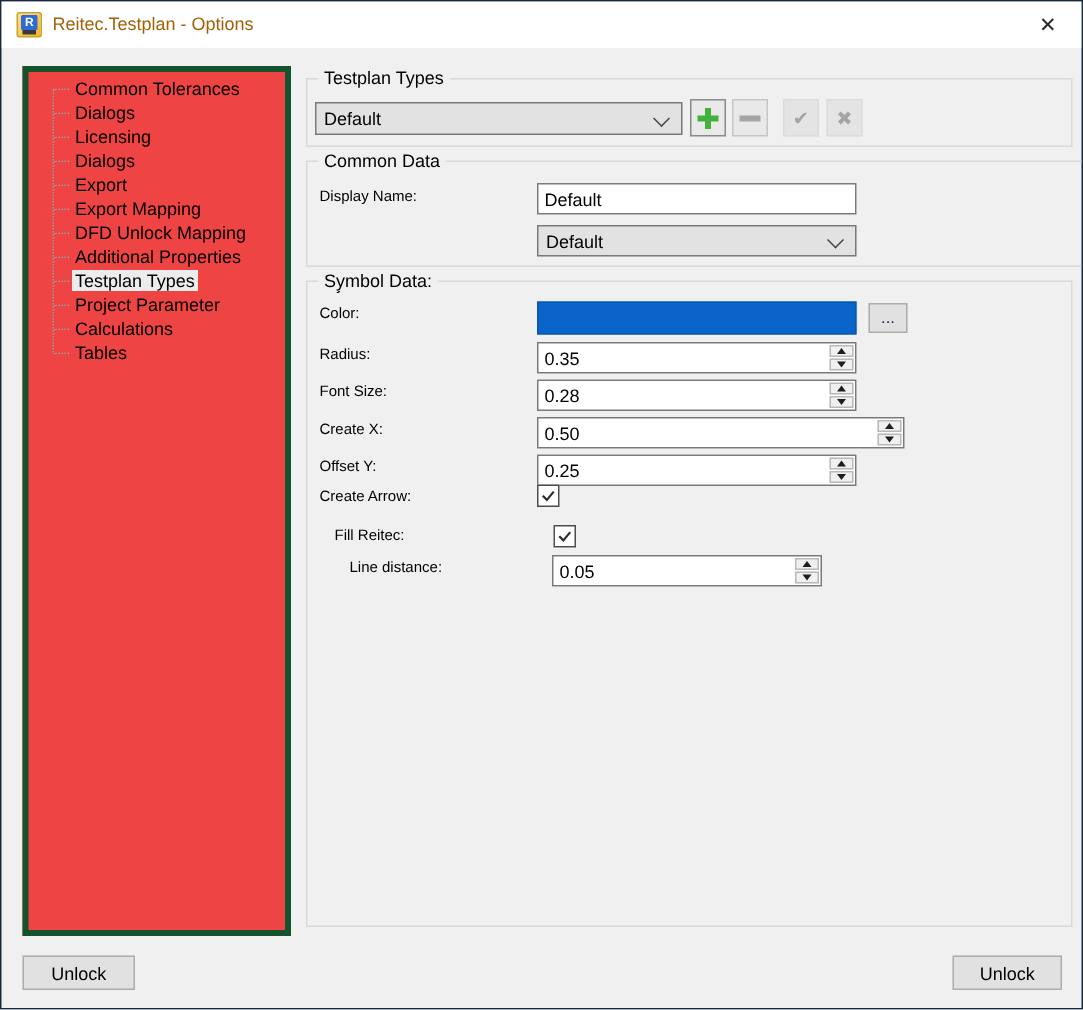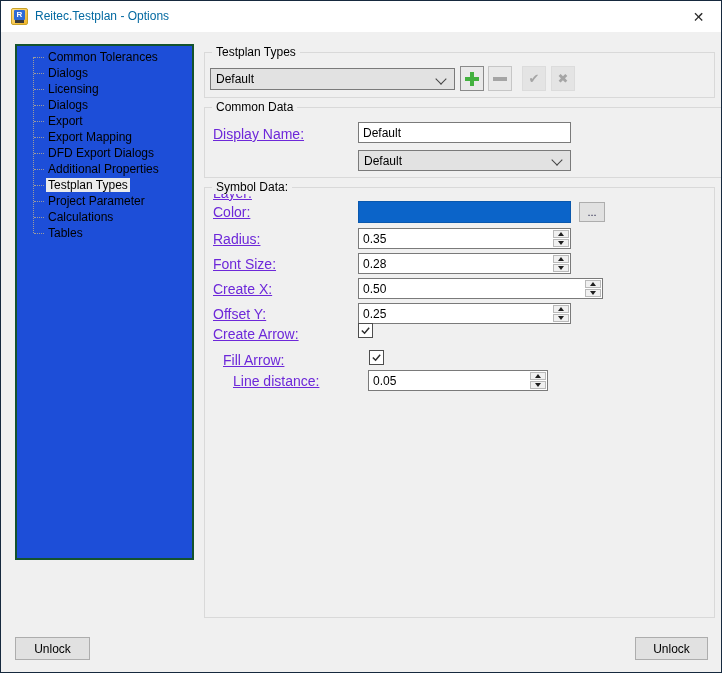--- a/index.html
+++ b/index.html
@@ -2,34 +2,34 @@
 <html><head>
 <meta charset="utf-8">
 <style>
   html,body{margin:0;padding:0;background:#d8d8d8;font-family:"Liberation Sans","DejaVu Sans",sans-serif;}
   .window{position:relative;width:722px;height:673px;background:#f0f0f0;border:1px solid #16293e;box-sizing:border-box;overflow:hidden;}
   
   .titlebar{position:absolute;left:0;top:0;width:100%;height:31px;background:#ffffff;}
   .app-icon{position:absolute;left:10px;top:7px;width:17px;height:17px;background:linear-gradient(135deg,#ffe18a,#f0b428);border:1px solid #c9a227;border-radius:2px;box-sizing:border-box;}
   .app-icon .r-badge{position:absolute;left:2px;top:1px;width:11px;height:10px;background:#2e6bd6;border-radius:1px;color:#fff;font-size:8px;font-weight:bold;line-height:10px;text-align:center;}
   .app-icon::after{content:"";position:absolute;left:3px;bottom:1px;width:9px;height:3px;background:#3a3a3a;}
-  .title-text{position:absolute;left:34px;top:0;height:31px;line-height:31px;font-size:12px;color:#0369a1;}
+  .title-text{position:absolute;left:34px;top:0;height:31px;line-height:31px;font-size:12px;color:#a16207;}
   .close-btn{position:absolute;right:0;top:0;width:45px;height:31px;display:flex;align-items:center;justify-content:center;font-size:14px;color:#2b2b2b;cursor:default;}
   
-  .tree-box{position:absolute;left:14px;top:43px;width:179px;height:516px;background:#1d4ed8;border:2px solid #14532d;box-sizing:border-box;}
+  .tree-box{position:absolute;left:14px;top:43px;width:179px;height:580px;background:#ef4444;border:4px solid #14532d;box-sizing:border-box;}
   .tree-vline{position:absolute;left:16px;top:11px;height:176px;border-left:1px dotted #9c9c9c;}
   .tree-rows{position:absolute;left:0;top:3px;right:0;}
   .tree-row{position:relative;height:16px;line-height:16px;padding-left:29px;font-size:12px;color:#000;white-space:nowrap;cursor:default;}
   .tree-row::before{content:"";position:absolute;left:17px;top:8px;width:10px;border-top:1px dotted #9c9c9c;}
   .tree-row .tree-label{padding:0 2px;}
   .tree-row.selected .tree-label{background:#ececec;}
   
   .groupbox{position:absolute;border:1px solid #d9d9d9;box-sizing:border-box;}
   .group-label{position:absolute;top:-8px;left:7px;background:#f0f0f0;padding:0 4px;font-size:12px;color:#000;line-height:14px;}
-  .fld-label{position:absolute;font-size:14px;color:#6d28d9;white-space:nowrap;text-decoration:underline;}
+  .fld-label{position:absolute;font-size:10px;color:#000000;white-space:nowrap;}
   
   .combo{position:absolute;background:#e2e2e2;border:1px solid #7a7a7a;box-sizing:border-box;font-size:12px;color:#000;line-height:20px;padding:0 22px 0 5px;cursor:default;}
   .chevron{position:absolute;right:9px;top:6px;width:7px;height:7px;border-right:1.4px solid #444;border-bottom:1.4px solid #444;transform:rotate(45deg);}
   .text-input{position:absolute;background:#fff;border:1px solid #7a7a7a;box-sizing:border-box;font-size:12px;color:#000;padding:0 4px;font-family:"Liberation Sans","DejaVu Sans",sans-serif;}
   .tool-btn{position:absolute;top:65px;width:24px;height:25px;box-sizing:border-box;display:flex;align-items:center;justify-content:center;}
   .tool-btn.enabled{background:#e9e9e9;border:1px solid #8a8a8a;}
   .tool-btn.dis-bordered{background:#e9e9e9;border:1px solid #c6c6c6;}
   .tool-btn.dis-flat{background:#e4e4e4;border:1px solid #dcdcdc;}
   .icon-plus{position:relative;width:14px;height:14px;}
   .icon-plus .bar-h{position:absolute;left:0;top:5px;width:14px;height:4px;}
@@ -66,21 +66,21 @@
 
   <div class="tree-box">
     <div class="tree-vline"></div>
     <div class="tree-rows">
       <div class="tree-row"><span class="tree-label">Common Tolerances</span></div>
       <div class="tree-row"><span class="tree-label">Dialogs</span></div>
       <div class="tree-row"><span class="tree-label">Licensing</span></div>
       <div class="tree-row"><span class="tree-label">Dialogs</span></div>
       <div class="tree-row"><span class="tree-label">Export</span></div>
       <div class="tree-row"><span class="tree-label">Export Mapping</span></div>
-      <div class="tree-row"><span class="tree-label">DFD Export Dialogs</span></div>
+      <div class="tree-row"><span class="tree-label">DFD Unlock Mapping</span></div>
       <div class="tree-row"><span class="tree-label">Additional Properties</span></div>
       <div class="tree-row selected"><span class="tree-label">Testplan Types</span></div>
       <div class="tree-row"><span class="tree-label">Project Parameter</span></div>
       <div class="tree-row"><span class="tree-label">Calculations</span></div>
       <div class="tree-row"><span class="tree-label">Tables</span></div>
     </div>
   </div>
 
   <div class="groupbox" style="left:203px;top:51px;width:511px;height:46px;">
     <span class="group-label">Testplan Types</span>
@@ -175,21 +175,21 @@
     </div>
   </div>
 
   <span class="fld-label" style="left:212px;top:325px;">Create Arrow:</span>
   <span class="win-checkbox checked" style="left:357px;top:322px;">
     <svg viewBox="0 0 12 12">
         <polyline points="2,6 5,9 10,3" fill="none" stroke="#2d2d2d" stroke-width="1.6"></polyline>
       </svg>
   </span>
 
-  <span class="fld-label" style="left:222px;top:351px;">Fill Arrow:</span>
+  <span class="fld-label" style="left:222px;top:351px;">Fill Reitec:</span>
   <span class="win-checkbox checked" style="left:368px;top:349px;">
     <svg viewBox="0 0 12 12">
         <polyline points="2,6 5,9 10,3" fill="none" stroke="#2d2d2d" stroke-width="1.6"></polyline>
       </svg>
   </span>
 
   <span class="fld-label" style="left:232px;top:372px;">Line distance:</span>
   <div class="spin-field" style="left:367px;top:369px;width:180px;">
     <input value="0.05" style="">
     <div class="spin-btns">

